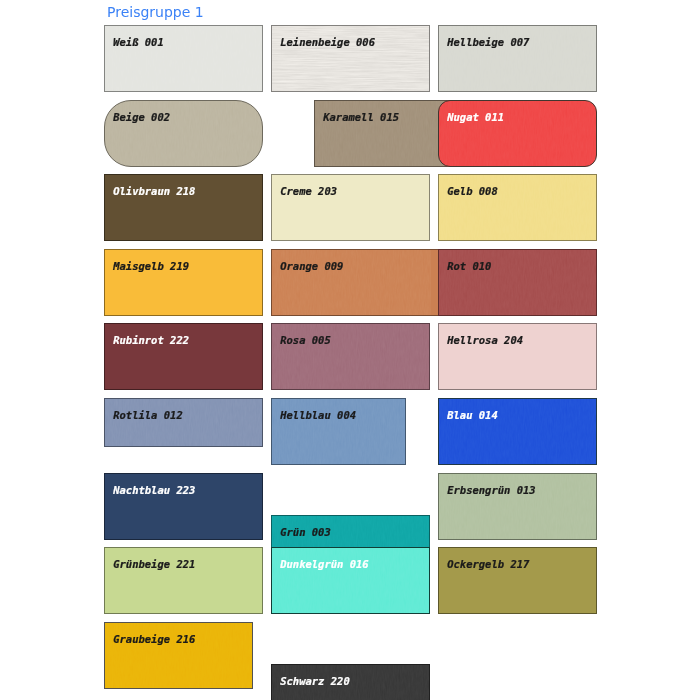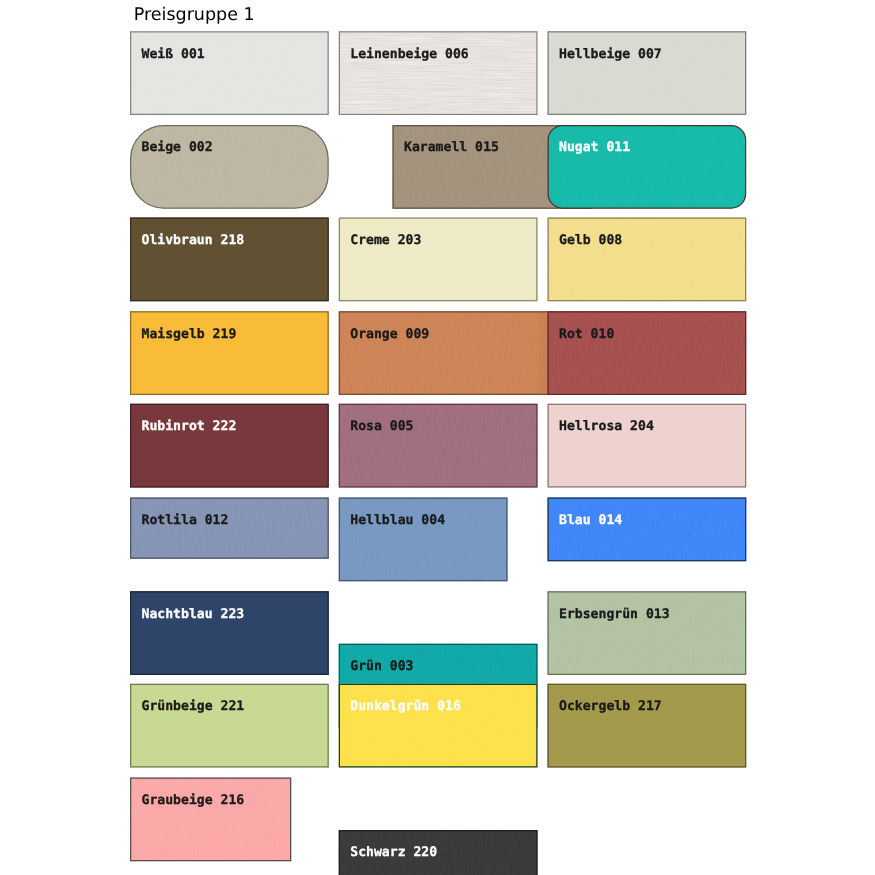--- a/index.html
+++ b/index.html
@@ -8,30 +8,31 @@
     width:700px;height:700px;background:#ffffff;overflow:hidden;
     font-family:"DejaVu Sans",sans-serif;
     -webkit-font-smoothing:antialiased;
     text-rendering:optimizeLegibility;
   }
   #page{position:relative;width:700px;height:700px;background:#ffffff;}
 
   #page-title{
     position:absolute;left:107px;top:4px;
     font-family:"DejaVu Sans",sans-serif;
-    font-size:14px;line-height:16px;color:#000000;white-space:nowrap;
+    font-size:14px;line-height:16px;color:#3b82f6;white-space:nowrap;
   }
 
   #swatch-grid{position:absolute;left:0;top:0;width:700px;height:700px;}
 
   .swatch{
     position:absolute;
     box-sizing:border-box;
     border:1px solid rgba(0,0,0,0.55);
     overflow:hidden;
+    font-style:italic;
   }
   .swatch-texture{position:absolute;inset:0;pointer-events:none;}
 
   
   .tex-weave{opacity:0.60;mix-blend-mode:soft-light;}
   .tex-linen{opacity:0.55;mix-blend-mode:luminosity;}
 
   .swatch-label{
     position:absolute;left:0;top:0;height:24px;
     overflow:visible;
@@ -106,21 +107,21 @@
         </svg>
       </div>
       <div class="swatch" style="left: 271px; top: 99.6px; width: 159px; height: 67px; background: rgb(160, 143, 120); border-color: rgb(94, 84, 71); margin-left: 43px;">
         <svg class="swatch-texture tex-weave" width="159" height="67">
           <rect width="159" height="67" filter="url(#fabricNoise)"></rect>
         </svg>
         <svg class="swatch-label" width="159" height="24">
           <text x="8.2" y="20.0" fill="#1a1a1a" stroke="#1a1a1a">Karamell 015</text>
         </svg>
       </div>
-      <div class="swatch" style="left: 438px; top: 99.6px; width: 159px; height: 67px; background: #14b8a6; border-color: rgb(65, 54, 47); border-radius: 12px;">
+      <div class="swatch" style="left: 438px; top: 99.6px; width: 159px; height: 67px; background: #ef4444; border-color: rgb(65, 54, 47); border-radius: 12px;">
         <svg class="swatch-texture tex-weave" width="159" height="67">
           <rect width="159" height="67" filter="url(#fabricNoise)"></rect>
         </svg>
         <svg class="swatch-label" width="159" height="24">
           <text x="8.2" y="20.0" fill="#ffffff" stroke="#ffffff">Nugat 011</text>
         </svg>
       </div>
       <div class="swatch" style="left: 104px; top: 174.2px; width: 159px; height: 67px; background: rgb(98, 80, 51); border-color: rgb(56, 46, 29);">
         <svg class="swatch-label" width="159" height="24">
           <text x="8.2" y="20.0" fill="#ffffff" stroke="#ffffff">Olivbraun 218</text>
@@ -187,21 +188,21 @@
         </svg>
       </div>
       <div class="swatch" style="left: 271px; top: 398px; width: 135px; height: 67px; background: rgb(114, 149, 191); border-color: rgb(67, 88, 112);">
         <svg class="swatch-texture tex-weave" width="159" height="67">
           <rect width="159" height="67" filter="url(#fabricNoise)"></rect>
         </svg>
         <svg class="swatch-label" width="159" height="24">
           <text x="8.2" y="20.0" fill="#1a1a1a" stroke="#1a1a1a">Hellblau 004</text>
         </svg>
       </div>
-      <div class="swatch" style="left: 438px; top: 398px; width: 159px; height: 51px; background: #3b82f6; border-color: rgb(32, 56, 72);">
+      <div class="swatch" style="left: 438px; top: 398px; width: 159px; height: 67px; background: #1d4ed8; border-color: rgb(32, 56, 72);">
         <svg class="swatch-texture tex-weave" width="159" height="67">
           <rect width="159" height="67" filter="url(#fabricNoise)"></rect>
         </svg>
         <svg class="swatch-label" width="159" height="24">
           <text x="8.2" y="20.0" fill="#ffffff" stroke="#ffffff">Blau 014</text>
         </svg>
       </div>
       <div class="swatch" style="left: 104px; top: 472.6px; width: 159px; height: 67px; background: rgb(46, 69, 105); border-color: rgb(26, 39, 60);">
         <svg class="swatch-label" width="159" height="24">
           <text x="8.2" y="20.0" fill="#ffffff" stroke="#ffffff">Nachtblau 223</text>
@@ -221,34 +222,34 @@
         </svg>
         <svg class="swatch-label" width="159" height="24">
           <text x="8.2" y="20.0" fill="#1a1a1a" stroke="#1a1a1a">Erbsengrün 013</text>
         </svg>
       </div>
       <div class="swatch" style="left: 104px; top: 547.2px; width: 159px; height: 67px; background: rgb(199, 217, 146); border-color: rgb(113, 124, 83);">
         <svg class="swatch-label" width="159" height="24">
           <text x="8.2" y="20.0" fill="#1a1a1a" stroke="#1a1a1a">Grünbeige 221</text>
         </svg>
       </div>
-      <div class="swatch" style="left: 271px; top: 547.2px; width: 159px; height: 67px; background: #fde047; border-color: rgb(17, 62, 54); text-align: center;">
+      <div class="swatch" style="left: 271px; top: 547.2px; width: 159px; height: 67px; background: #5eead4; border-color: rgb(17, 62, 54); text-align: center;">
         <svg class="swatch-texture tex-weave" width="159" height="67">
           <rect width="159" height="67" filter="url(#fabricNoise)"></rect>
         </svg>
         <svg class="swatch-label" width="159" height="24">
           <text x="8.2" y="20.0" fill="#ffffff" stroke="#ffffff">Dunkelgrün 016</text>
         </svg>
       </div>
       <div class="swatch" style="left: 438px; top: 547.2px; width: 159px; height: 67px; background: rgb(164, 154, 75); border-color: rgb(93, 88, 43);">
         <svg class="swatch-label" width="159" height="24">
           <text x="8.2" y="20.0" fill="#1a1a1a" stroke="#1a1a1a">Ockergelb 217</text>
         </svg>
       </div>
-      <div class="swatch" style="left: 104px; top: 621.8px; width: 129px; height: 67px; background: #fca5a5; border-color: rgb(82, 82, 82);">
+      <div class="swatch" style="left: 104px; top: 621.8px; width: 149px; height: 67px; background: #eab308; border-color: rgb(82, 82, 82);">
         <svg class="swatch-texture tex-weave" width="159" height="67">
           <rect width="159" height="67" filter="url(#fabricNoise)"></rect>
         </svg>
         <svg class="swatch-label" width="159" height="24">
           <text x="8.2" y="20.0" fill="#1a1a1a" stroke="#1a1a1a">Graubeige 216</text>
         </svg>
       </div>
       <div class="swatch" style="left: 271px; top: 621.8px; width: 159px; height: 67px; background: rgb(53, 53, 53); border-color: rgb(32, 32, 32); margin-top: 42px;">
         <svg class="swatch-texture tex-weave" width="159" height="67">
           <rect width="159" height="67" filter="url(#fabricNoise)"></rect>

